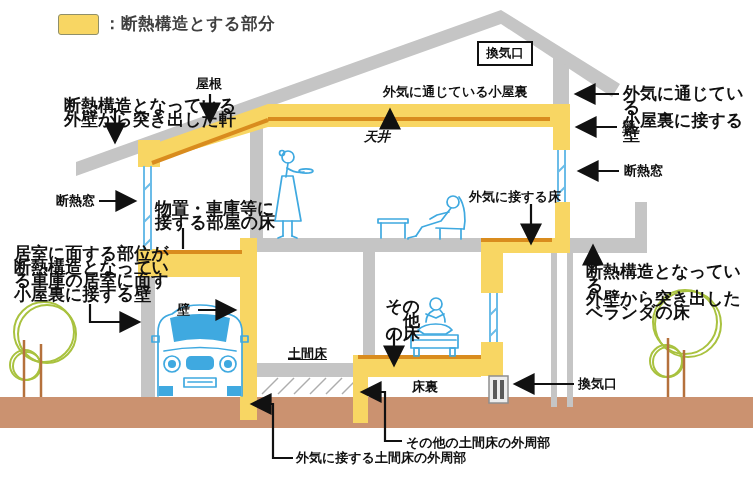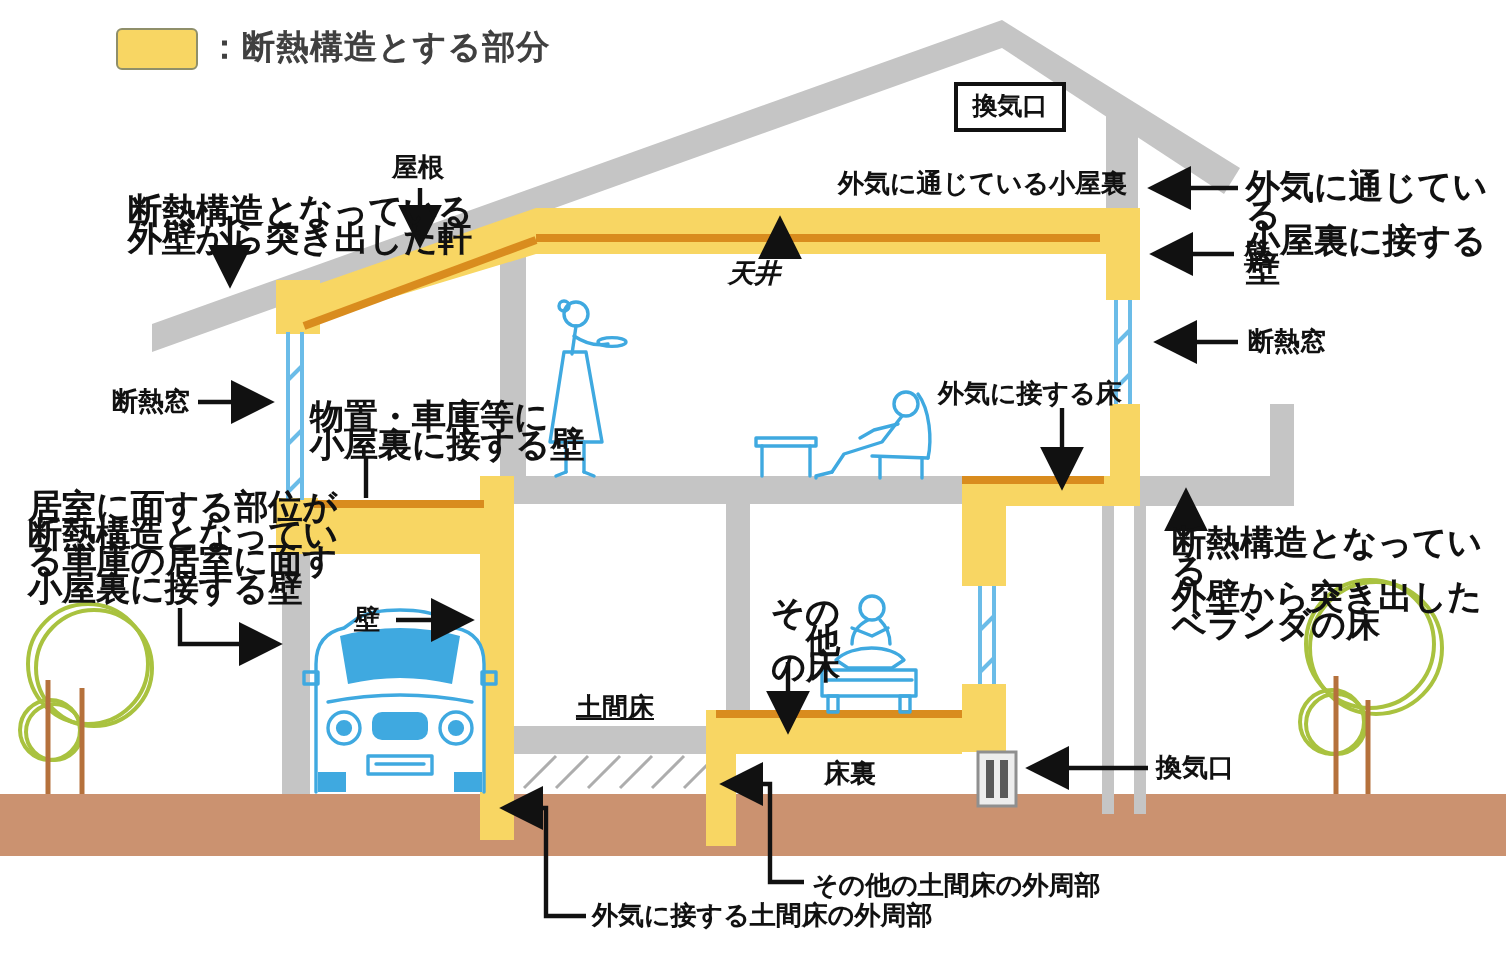--- a/index.html
+++ b/index.html
@@ -202,23 +202,23 @@
 </svg>
 
 <div class="legend-swatch" style="background:#F8D663;"></div>
 <div class="legend-text">：断熱構造とする部分</div>
 
 <div class="lbl lbl-single" style="left:196px;top:77px;font-family:Liberation Serif, serif;">屋根</div>
 <div class="lbl" style="left:64px;top:99px;">断熱構造となっている
 外壁から突き出した軒</div>
 <div class="lbl lbl-single" style="left:56px;top:194px;">断熱窓</div>
 <div class="lbl" style="left:155px;top:202px;">物置・車庫等に
-小屋裏に接する壁</div>
+接する部屋の床</div>
 <div class="boxed" style="left:477px;top:41px;width:52px;height:21px;">換気口</div>
-<div class="lbl lbl-single" style="left:383px;top:85px;margin-left:36px;">外気に通じている小屋裏</div>
+<div class="lbl lbl-single" style="left:383px;top:85px;">外気に通じている小屋裏</div>
 <div class="lbl" style="left:623px;top:87px;">外気に通じている
 小屋裏に接する壁</div>
 <div class="lbl lbl-single" style="left:622px;top:120px;">壁</div>
 <div class="lbl lbl-single" style="left:364px;top:130px;font-style:italic;">天井</div>
 <div class="lbl lbl-single" style="left:624px;top:164px;">断熱窓</div>
 <div class="lbl lbl-single" style="left:469px;top:190px;">外気に接する床</div>
 <div class="lbl" style="left:14px;top:247px;">居室に面する部位が
 断熱構造となってい
 る車庫の居室に面す
 小屋裏に接する壁</div>

